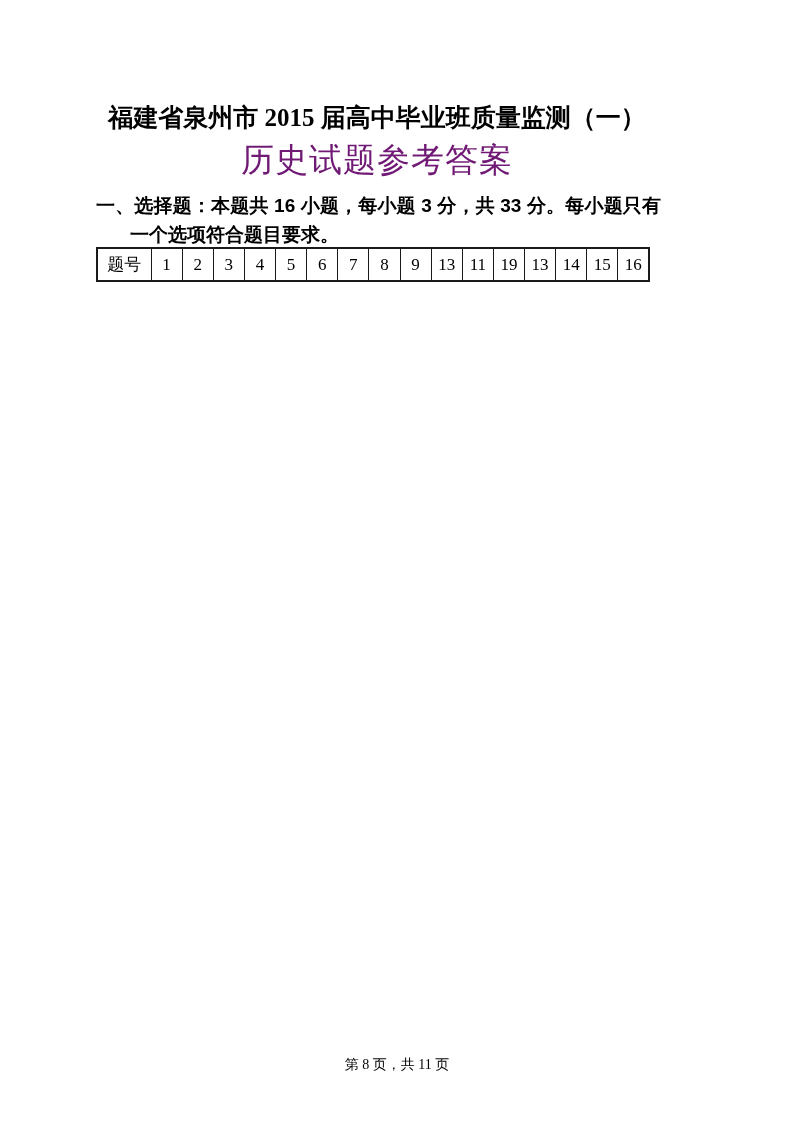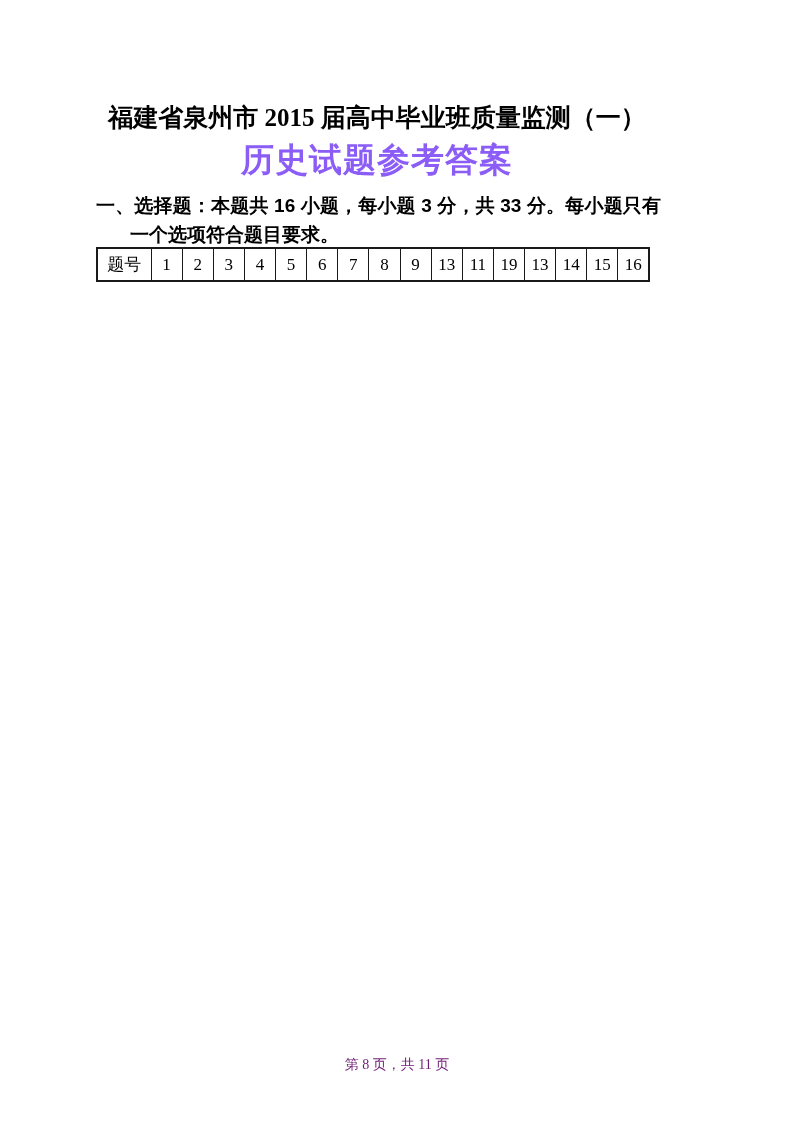--- a/index.html
+++ b/index.html
@@ -31,25 +31,25 @@
     white-space: nowrap;
     color: #000;
   }
   .doc-subtitle {
     position: absolute;
     top: 139px;
     left: 0;
     width: 100%;
     text-align: center;
     font-family: "Liberation Sans", "DejaVu Sans", sans-serif;
-    font-weight: bold;
+    font-weight: normal;
     font-size: 33px;
     line-height: 42px;
     letter-spacing: 1px;
-    color: #8b5cf6;
+    color: #701a75;
   }
   .section-intro {
     position: absolute;
     top: 191px;
     left: 0;
     width: 565px;
     font-family: "Liberation Sans", "DejaVu Sans", sans-serif;
     font-weight: bold;
     font-size: 19px;
     line-height: 29px;
@@ -80,21 +80,21 @@
   .answer-table { border: 2px solid #1a1a1a; }
   .answer-table col.label-col { width: 54px; }
   .page-footer {
     position: absolute;
     top: 1056px;
     left: 0;
     width: 794px;
     text-align: center;
     font-family: "Liberation Serif", "DejaVu Serif", serif;
     font-size: 14px;
-    color: #701a75;
+    color: #000000;
   }
 </style>
 </head>
 <body>
 
 <div class="content">
 
   <div class="doc-title">福建省泉州市 2015 届高中毕业班质量监测（一）</div>
 
   <div class="doc-subtitle">历史试题参考答案</div>

